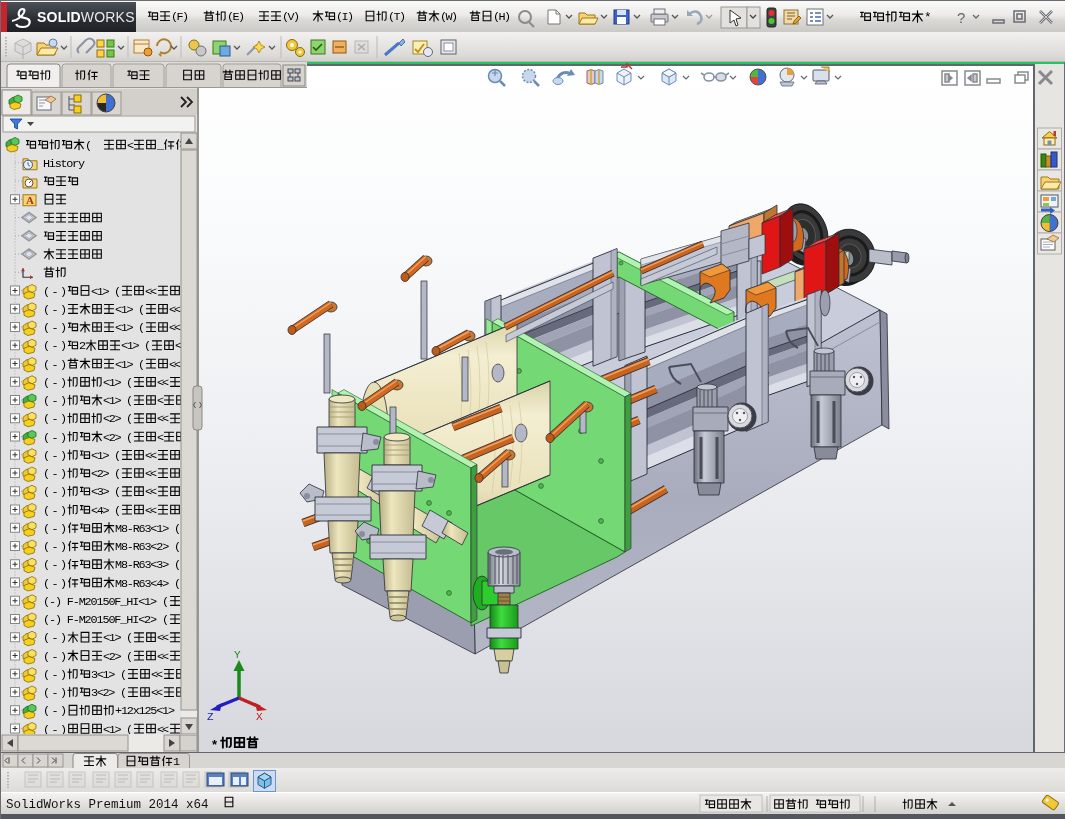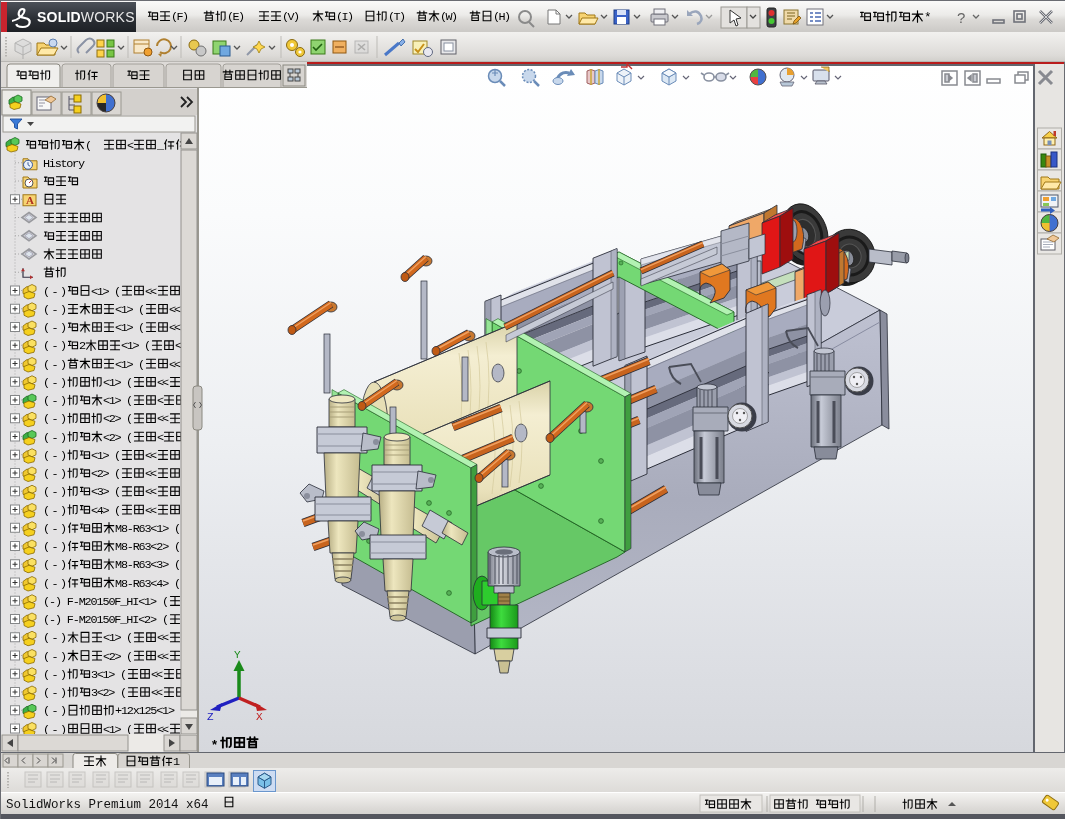--- a/index.html
+++ b/index.html
@@ -1,15 +1,15 @@
 <!DOCTYPE html>
 <html><head><meta charset="utf-8"><style>
 *{margin:0;padding:0;box-sizing:border-box}
 body{font-family:"Liberation Sans",sans-serif;width:1065px;height:819px;overflow:hidden}
-#page{position:relative;width:1065px;height:819px;background:#b91c1c;border:1px solid #6A6C72}
+#page{position:relative;width:1065px;height:819px;background:#22c55e;border:1px solid #6A6C72}
 .abs{position:absolute}
 </style></head><body>
 <div id="page">
 <div class="abs" style="left:0;top:0;width:1065px;height:31px;background:linear-gradient(#FAFAF9,#ECEBE9 45%,#DCDAD7 60%,#CBC9C6)"></div>
 <div class="abs" style="left:0;top:1px;width:135px;height:30px;background:linear-gradient(#4C5159,#2B2F35 55%,#1E2126)"></div>
 <div class="abs" style="left:0;top:1px;width:6px;height:30px;background:#C8242E"></div>
 <div class="abs" style="left:0;top:31px;width:1065px;height:30px;background:linear-gradient(#F2F1EF,#DDDBD8 80%,#D2D0CC);border-bottom:1px solid #B8B6B2"></div>
 <div class="abs" style="left:196px;top:63px;width:867px;height:688px;background:linear-gradient(#FFFFFF,#FAFBFC 22%,#EDEFF2 55%,#DCDEE3 88%,#D6D8DD)"></div>
 <div class="abs" style="left:306px;top:63px;width:757px;height:2px;background:#63666E"></div>
 <div class="abs" style="left:0;top:61px;width:306px;height:26px;background:#DDDAD7;border-bottom:1px solid #9A9890"></div>

